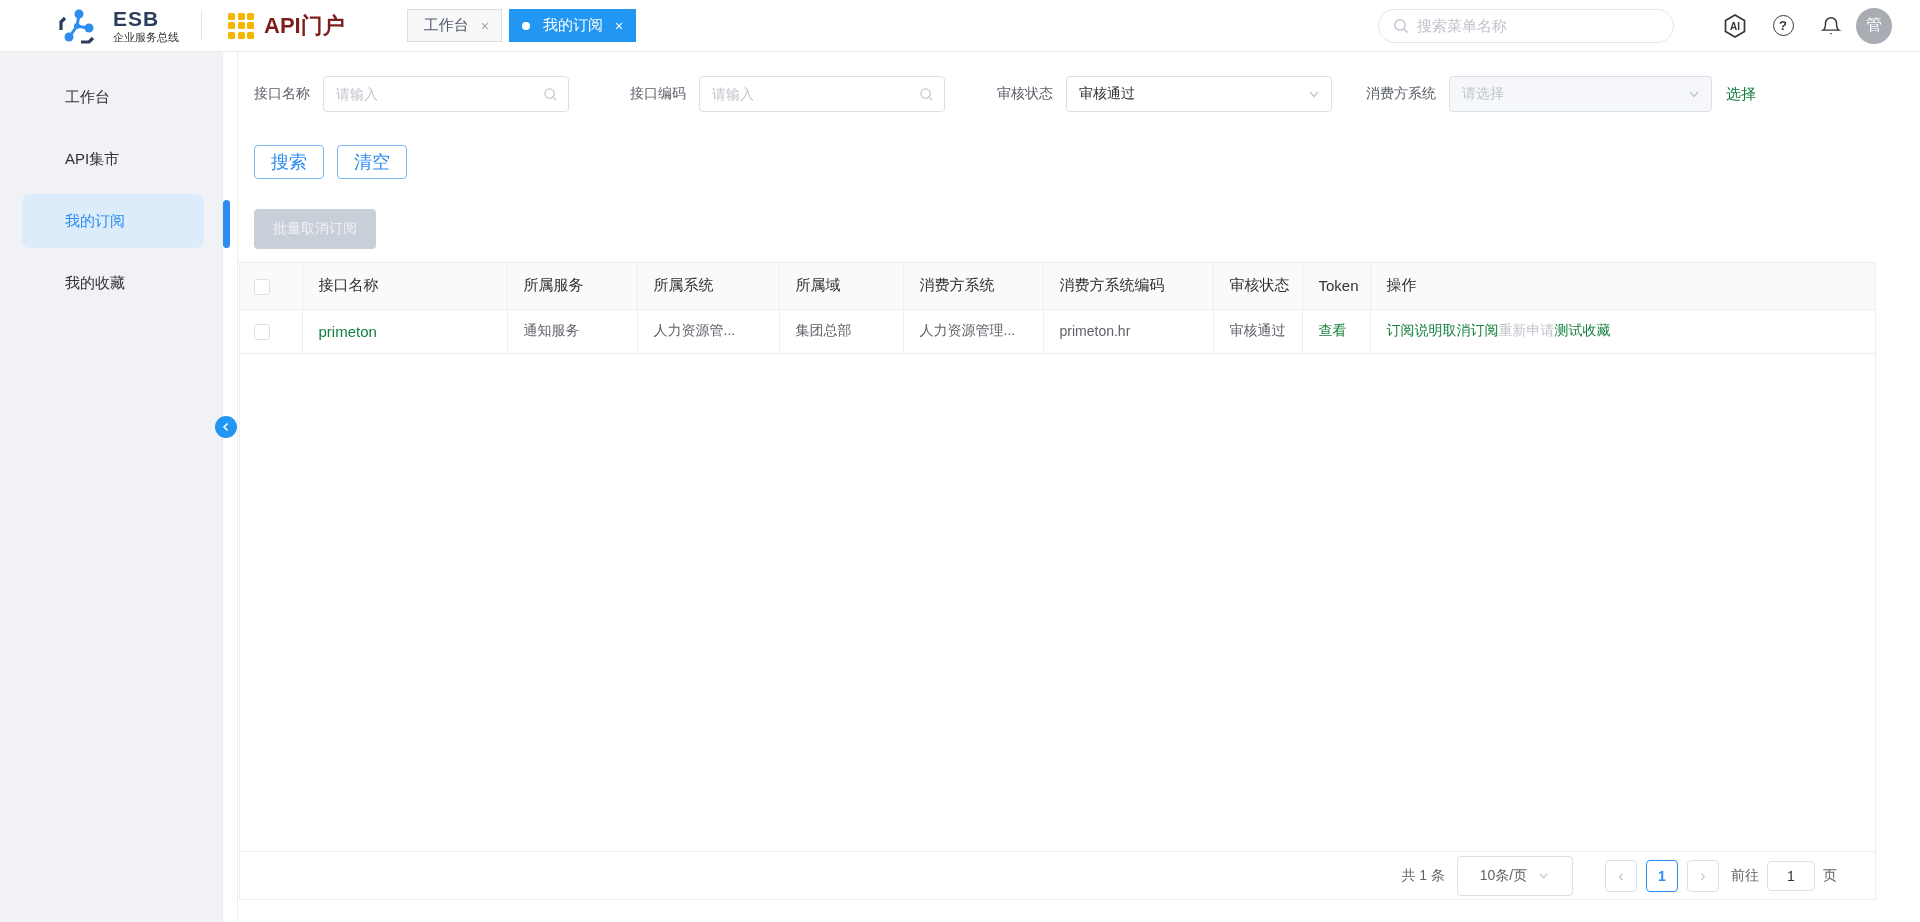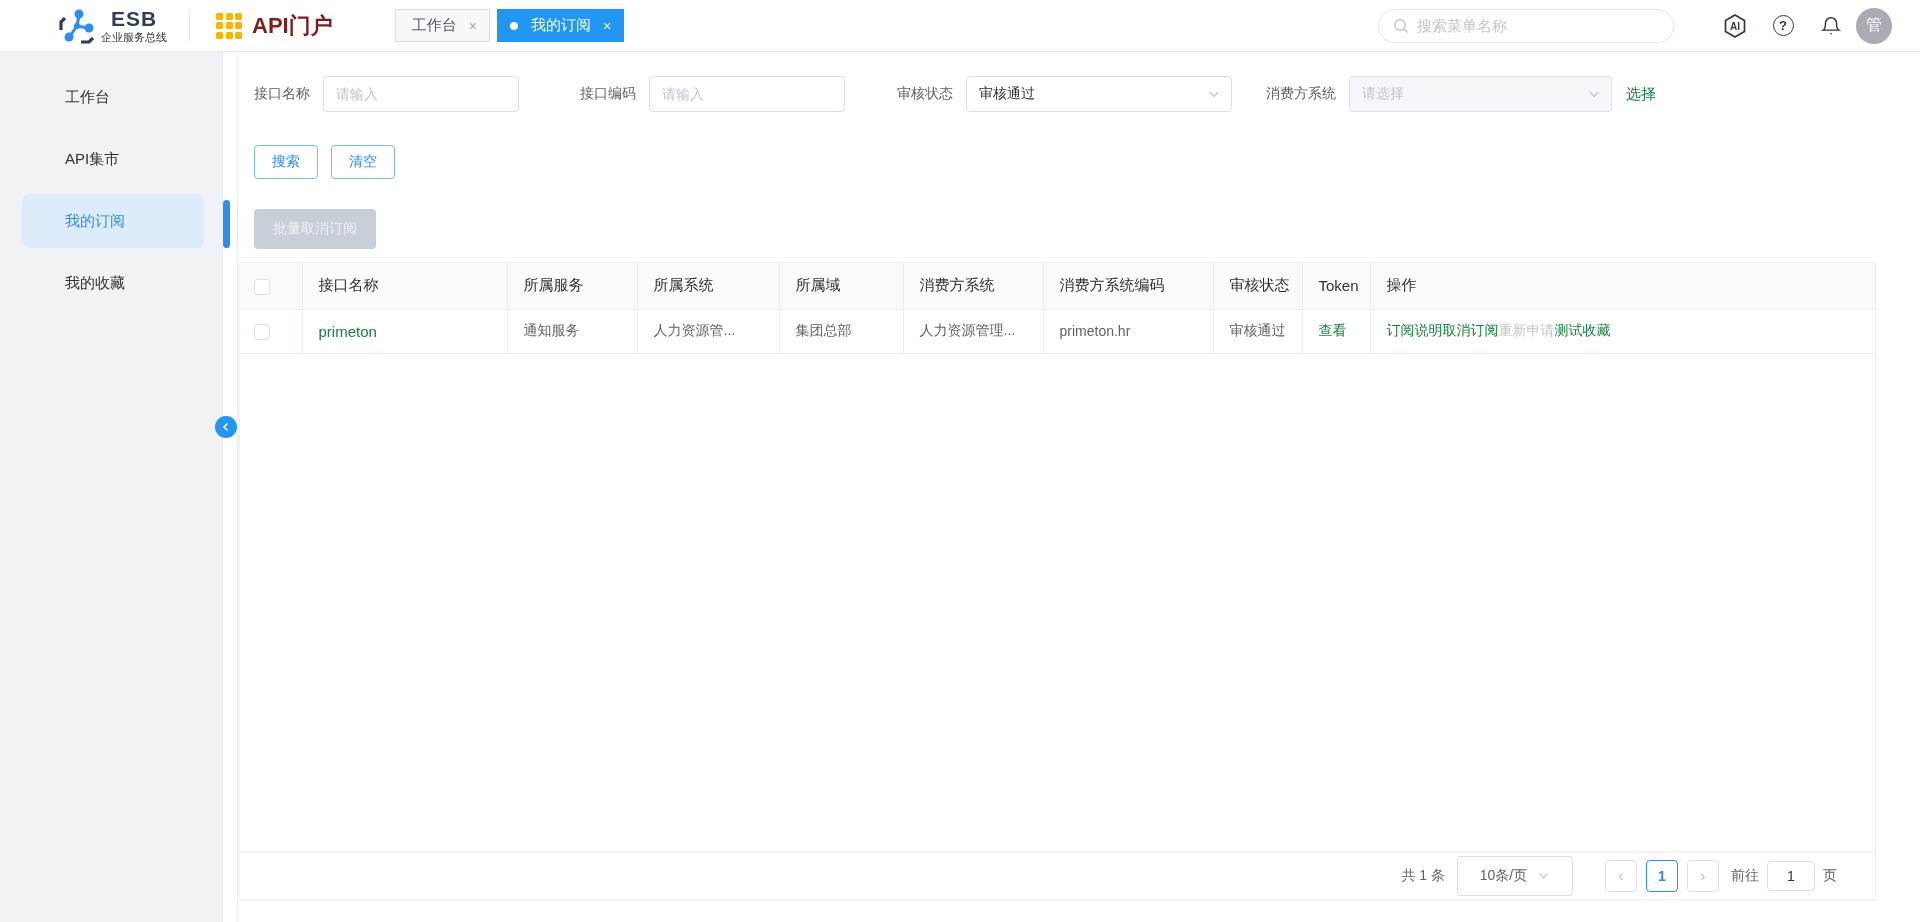--- a/index.html
+++ b/index.html
@@ -4,21 +4,21 @@
 <style>
   * { margin:0; padding:0; box-sizing:border-box; }
   html,body { width:1920px; height:922px; background:#fff;
     font-family:"Liberation Sans","DejaVu Sans",sans-serif; color:#303133; }
   .screen { width:1920px; height:922px; overflow:hidden; display:flex; flex-direction:column; }
 
   
   .topbar { height:52px; flex:0 0 52px; display:flex; align-items:center;
     background:#fff; border-bottom:1px solid #ebebeb; padding:0 28px 0 57px; }
   .logo-group { display:flex; align-items:center; }
-  .esb-text { margin-left:4px; line-height:1.05;text-align:center; }
+  .esb-text { margin-left:16px; line-height:1.05; }
   .esb-title { font-size:21px; font-weight:bold; color:#2b3f5c; letter-spacing:1px; }
   .esb-sub { font-size:11px; color:#303133; margin-top:2px; }
   .v-divider { width:1px; height:30px; background:#e3e5e8; margin:0 26px 0 22px; }
   .grid-icon { display:grid; grid-template-columns:repeat(3,7px); grid-template-rows:repeat(3,7px); gap:2.5px; margin-right:10px; }
   .grid-icon i { background:#f7b500; border-radius:1.5px; }
   .portal-title { font-size:22px; font-weight:bold; color:#7f1d1d; }
 
   .tabs { display:flex; align-items:center; margin-left:62px; gap:7px; }
   .tab { height:33px; display:flex; align-items:center; padding:0 12px; font-size:15px; cursor:pointer; }
   .tab.inactive { background:#f8f8f9; border:1px solid #dcdee2; color:#515a6e; }
@@ -54,39 +54,39 @@
   .rail-thumb { position:absolute; left:0; top:148px; width:7px; height:48px;
     background:#2d8cf0; border-radius:4px; cursor:pointer; }
   .collapse-toggle { position:absolute; left:-8px; top:364px; width:22px; height:22px;
     border-radius:50%; background:#2196f3; display:flex; align-items:center; justify-content:center; cursor:pointer; }
 
   .main { flex:1; background:#fff; display:flex; flex-direction:column; min-width:0; }
 
   
   .filter-row { margin-top:24px; padding-left:16px; display:flex; align-items:center; height:36px; }
   .f-label { font-size:14px; color:#5a5e66; margin-right:13px; white-space:nowrap; }
-  .f-input { width:196px; height:36px; border:1px solid #dcdfe6; border-radius:4px;
+  .f-input { width:246px; height:36px; border:1px solid #dcdfe6; border-radius:4px;
     display:flex; align-items:center; padding:0 10px 0 12px; }
   .f-input input { border:none; outline:none; flex:1; font-size:14px; font-family:inherit; color:#606266; }
   .f-input input::placeholder { color:#c0c4cc; }
   .f-input svg { color:#c0c4cc; }
   .f-select { height:36px; border:1px solid #dcdfe6; border-radius:4px; background:#fff;
     display:flex; align-items:center; justify-content:space-between; padding:0 10px 0 12px;
     font-size:14px; color:#303133; cursor:pointer; }
   .f-select svg { color:#c0c4cc; }
   .f-select.disabled { background:#f5f7fa; color:#c0c4cc; cursor:not-allowed; }
   .sel-status { width:266px; }
   .sel-consumer { width:263px; }
   .gap1 { margin-right:61px; } .gap2 { margin-right:52px; } .gap3 { margin-right:34px; }
   .link { color:#15803d; font-size:14px; cursor:pointer; text-decoration:none; white-space:nowrap; }
   .choose-link { margin-left:14px; font-size:15px; }
 
   .btn-row { margin-top:33px; padding-left:16px; display:flex; gap:13px; }
   .ghost-btn { min-width:64px; height:34px; border:1px solid #7ab8f5; border-radius:4px;
-    background:#fff; color:#2d8cf0; font-size:14px; font-family:inherit; cursor:pointer; padding:0 16px; }
+    background:#fff; color:#2d8cf0; font-size:18px; font-family:inherit; cursor:pointer; padding:0 16px; }
 
   .bulk-row { margin-top:30px; padding-left:16px; }
   .bulk-btn { height:40px; padding:0 19px; background:#c9cfd8; color:#eef1f4; border:none;
     border-radius:4px; font-size:14px; font-family:inherit; cursor:not-allowed; }
 
   
   .table-wrap { margin:13px 44px 22px 1px; border:1px solid #ebeef5;
     flex:1; display:flex; flex-direction:column; min-height:0; }
   table { width:100%; border-collapse:collapse; table-layout:fixed; }
   th, td { border-right:1px solid #ebeef5; border-bottom:1px solid #ebeef5;

